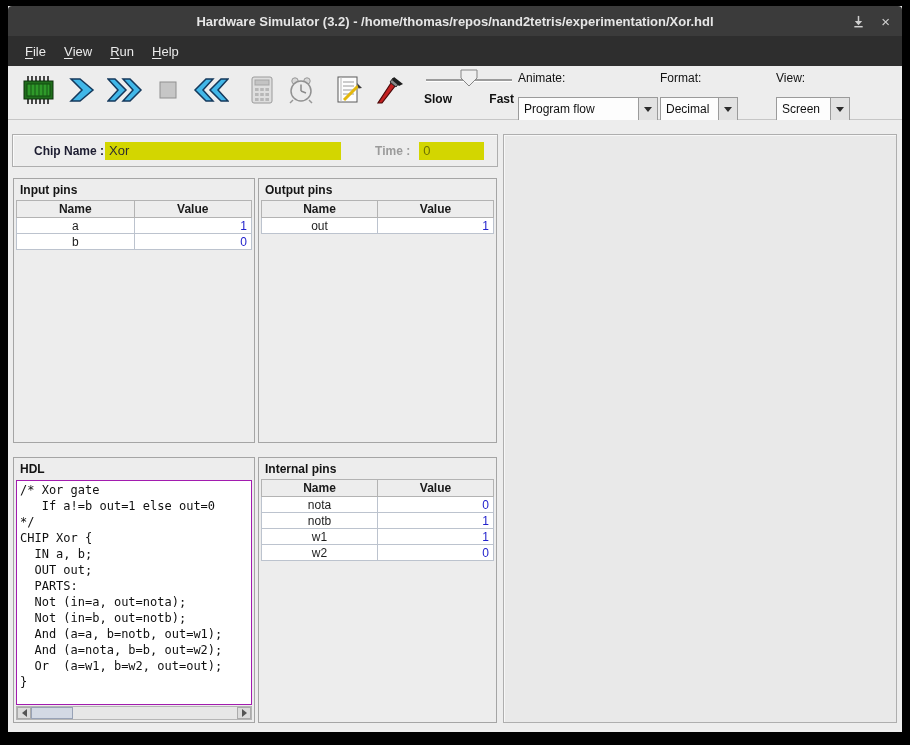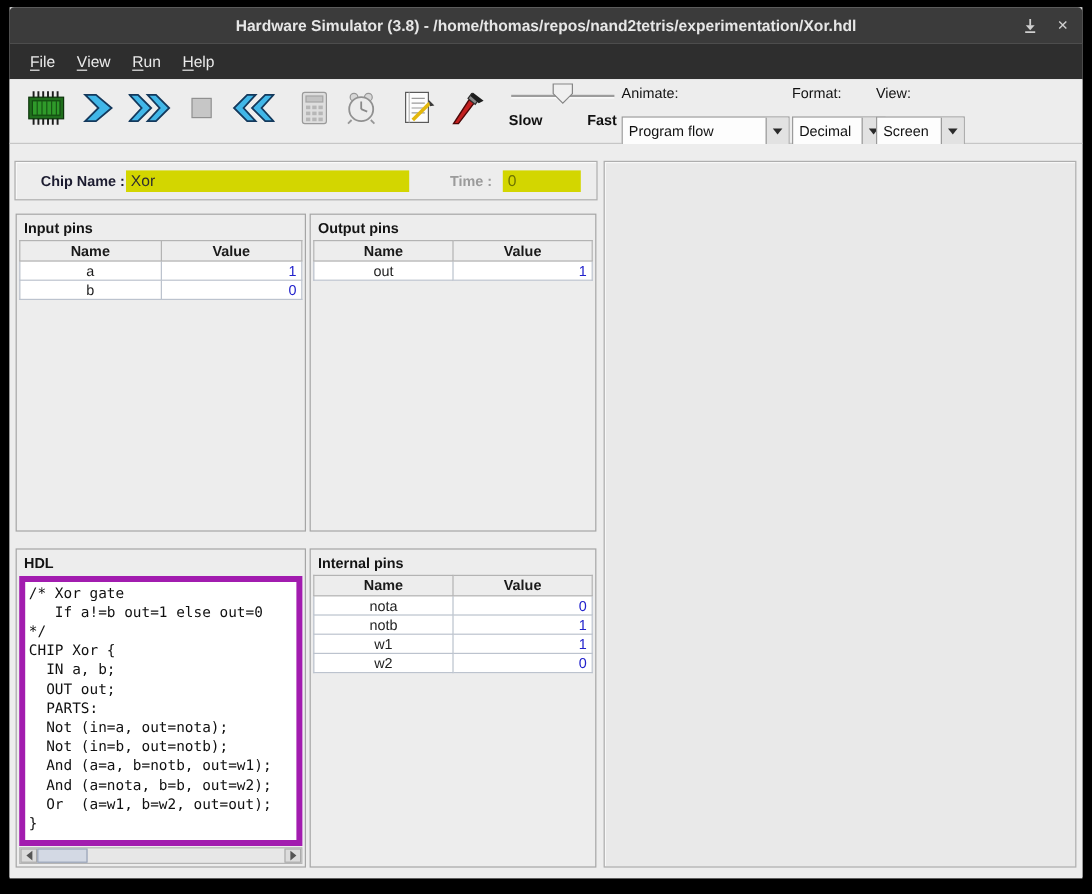--- a/index.html
+++ b/index.html
@@ -26,21 +26,21 @@
   .tb-btn { position:absolute; top:5px; width:42px; height:42px;
             display:flex; align-items:center; justify-content:center; }
   .tb1{left:10px} .tb2{left:54px} .tb3{left:96px} .tb4{left:139px} .tb5{left:182px}
   .tb6{left:232px} .tb7{left:272px} .tb8{left:319px} .tb9{left:360px}
 
   .slider-box { position:absolute; left:416px; top:2px; width:90px; }
   .slider-labels { display:flex; justify-content:space-between; font-size:12px;
                    font-weight:bold; color:#111; margin-top:-2px; }
 
   .combo-group { position:absolute; top:5px; }
-  .cg-animate { left:510px; } .cg-format { left:652px; } .cg-view { left:722px; }
+  .cg-animate { left:510px; } .cg-format { left:652px; } .cg-view { left:768px; }
   .combo-label { font-size:12px; color:#111; margin-bottom:12px; }
   .combo { display:flex; height:24px; border:1px solid #9b9b9b; background:#fdfdfd; }
   .cg-animate .combo { width:140px; } .cg-format .combo { width:78px; } .cg-view .combo { width:74px; }
   .combo-text { flex:1; font-size:12px; color:#111; padding:4px 0 0 5px;
                 white-space:nowrap; overflow:hidden; }
   .combo-btn { width:19px; background:#e2e2e2; border-left:1px solid #9b9b9b;
                display:flex; align-items:center; justify-content:center; }
   .caret { width:0; height:0; border-left:4px solid transparent;
            border-right:4px solid transparent; border-top:5px solid #2b2b2b; }
 
@@ -67,21 +67,21 @@
 
   table.pin-table { width:calc(100% - 4px); margin:0 2px; border-collapse:collapse;
                     font-size:12px; table-layout:fixed; }
   table.pin-table th { border:1px solid #b3b3b3; background:#ededed; font-weight:bold;
                        height:17px; text-align:center; color:#1a1a1a; }
   table.pin-table td { border:1px solid #bcc3ce; background:#fff; height:16px; }
   td.cell-name  { text-align:center; color:#1d1d1d; }
   td.cell-value { text-align:right; color:#2222cc; padding-right:4px; }
 
   .code-area { position:absolute; left:2px; right:2px; top:22px; bottom:17px;
-               background:#fff; border:5px solid #a21caf; overflow:hidden; }
+               background:#fff; border:1px solid #a21caf; overflow:hidden; }
   .code-area pre { font-family:"DejaVu Sans Mono", monospace; font-size:12px;
                    line-height:16px; color:#101010; padding:1px 0 0 3px; }
   .h-scrollbar { position:absolute; left:2px; right:2px; bottom:2px; height:14px;
                  background:#e7e7e7; border:1px solid #b5b5b5; display:flex; }
   .sb-btn { width:14px; background:#dcdcdc; border:1px solid #ababab;
             display:flex; align-items:center; justify-content:center; }
   .sb-track { flex:1; position:relative; }
   .sb-thumb { position:absolute; left:0; top:0; bottom:0; width:42px;
               background:#d3d9e4; border:1px solid #98a2b6; }
   .tri-left  { width:0; height:0; border-top:4px solid transparent;
@@ -93,21 +93,21 @@
                 background:#e9e9e9; border:1px solid #aeaeae;
                 box-shadow: inset 1px 1px 0 #f7f7f7; }
   u { text-underline-offset:2px; }
 </style>
 </head>
 <body>
 
 <div class="window">
 
   <div class="titlebar">
-    <span class="title">Hardware Simulator (3.8) - /home/thomas/repos/nand2tetris/experimentation/Xor.hdl</span>
+    <span class="title">Hardware Simulator (3.2) - /home/thomas/repos/nand2tetris/experimentation/Xor.hdl</span>
     <div class="win-btns">
       <span class="win-btn">
         <svg width="13" height="13" viewBox="0 0 14 14">
           <line x1="7" y1="1" x2="7" y2="7" stroke="#cfcfcf" stroke-width="1.6"></line>
           <polygon points="3,6.5 11,6.5 7,11" fill="#cfcfcf"></polygon>
           <line x1="2.5" y1="12.6" x2="11.5" y2="12.6" stroke="#cfcfcf" stroke-width="1.6"></line>
         </svg>
       </span>
       <span class="win-btn">×</span>
     </div>

